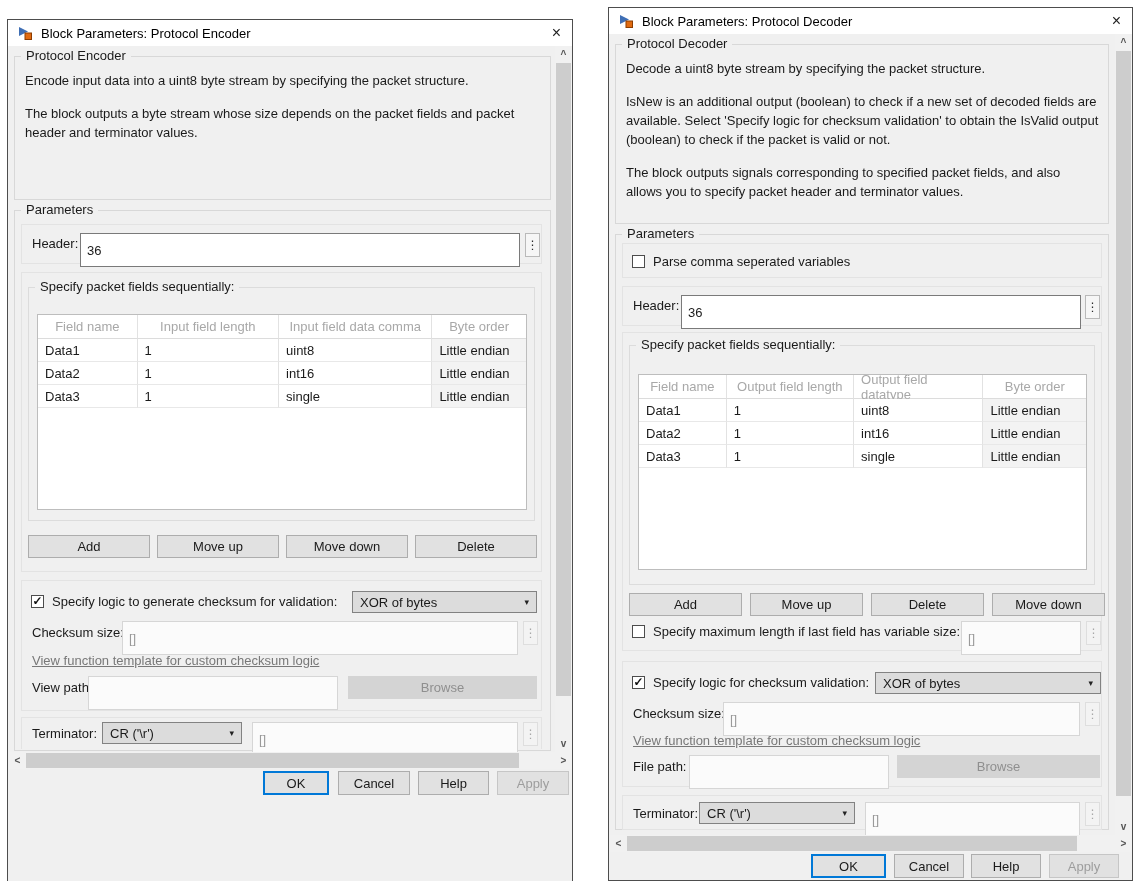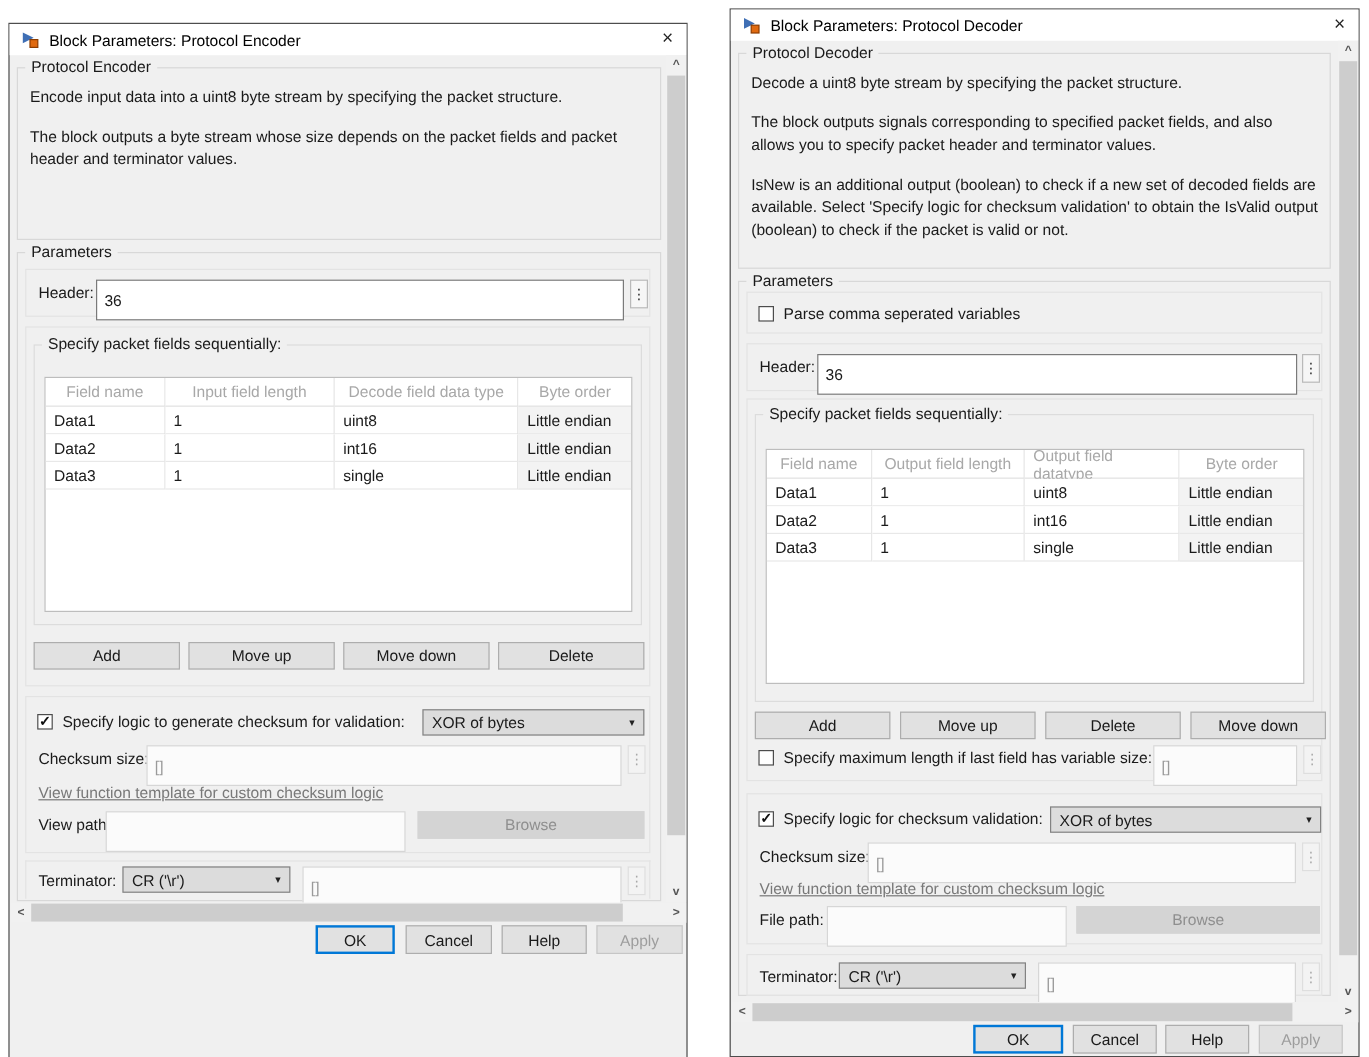--- a/index.html
+++ b/index.html
@@ -102,21 +102,21 @@
         </div>
       </div>
 
       <div class="pbox" style="left:6px; top:61px; width:521px; height:300px;">
         <div class="panel" style="left:6px; top:14px; width:507px; height:234px; border-color:#dcdcdc;">
           <span class="legend">Specify packet fields sequentially:</span>
           <div class="table" style="left:8px; top:26px; width:490px; height:196px;">
             <div class="trow thead">
               <div class="cell" style="width:100px;">Field name</div>
               <div class="cell" style="width:142px;">Input field length</div>
-              <div class="cell" style="width:154px;">Decode field data type</div>
+              <div class="cell" style="width:154px;">Input field data comma</div>
               <div class="cell last" style="width:94px;">Byte order</div>
             </div>
             <div class="trow">
               <div class="cell" style="width:100px;">Data1</div>
               <div class="cell" style="width:142px;">1</div>
               <div class="cell" style="width:154px;">uint8</div>
               <div class="cell last shade" style="width:94px;">Little endian</div>
             </div>
             <div class="trow">
               <div class="cell" style="width:100px;">Data2</div>
@@ -205,22 +205,22 @@
         </svg>
       </span>
       <span class="ttl">Block Parameters: Protocol Decoder</span>
       <span class="close">×</span>
     </div>
 
     <div class="panel" style="left:6px; top:36px; width:494px; height:180px;">
       <span class="legend">Protocol Decoder</span>
       <div class="desc">
         <p>Decode a uint8 byte stream by specifying the packet structure.</p>
+        <p>IsNew is an additional output (boolean) to check if a new set of decoded fields are available. Select 'Specify logic for checksum validation' to obtain the IsValid output (boolean) to check if the packet is valid or not.</p>
         <p>The block outputs signals corresponding to specified packet fields, and also allows you to specify packet header and terminator values.</p>
-        <p>IsNew is an additional output (boolean) to check if a new set of decoded fields are available. Select 'Specify logic for checksum validation' to obtain the IsValid output (boolean) to check if the packet is valid or not.</p>
       </div>
     </div>
 
     <div class="panel" style="left:6px; top:226px; width:494px; height:596px;">
       <span class="legend">Parameters</span>
 
       <div class="pbox" style="left:6px; top:8px; width:480px; height:35px;">
         <div class="checkbox" style="left:9px; top:11px;"></div>
         <span class="lbl" style="left:30px; top:10px;">Parse comma seperated variables</span>
       </div>

